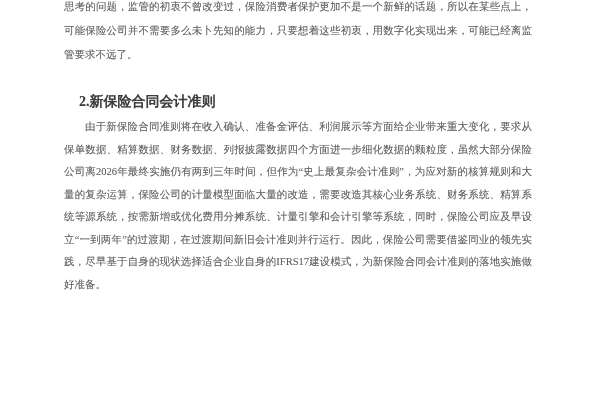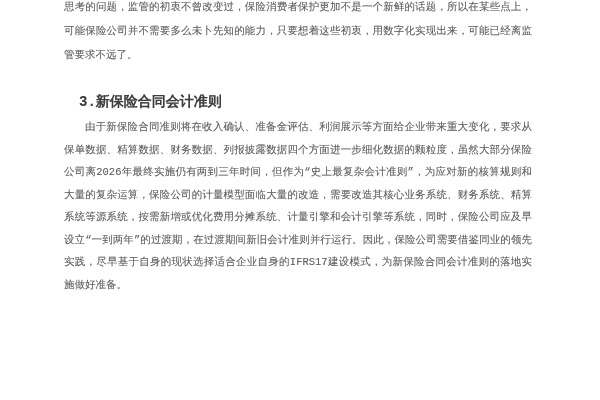--- a/index.html
+++ b/index.html
@@ -6,21 +6,21 @@
     margin: 0;
     padding: 0;
     background: #ffffff;
   }
   .page {
     position: relative;
     width: 600px;
     height: 400px;
     background: #ffffff;
     overflow: hidden;
-    font-family: Liberation Mono, monospace;
+    font-family: Liberation Serif, serif;
   }
   .content {
     margin-left: 64px;
     margin-right: 68px; 
   }
   .body-text {
     font-size: 10.5px;
     line-height: 23.2px;
     color: #5f5f5f;
     text-align: justify;
@@ -52,18 +52,18 @@
     text-indent: 2em;
   }
 </style>
 </head>
 <body>
 
 <div class="page">
   <div class="content">
     <p class="body-text continuation">思考的问题，监管的初衷不曾改变过，保险消费者保护更加不是一个新鲜的话题，所以在某些点上，可能保险公司并不需要多么未卜先知的能力，只要想着这些初衷，用数字化实现出来，可能已经离监管要求不远了。</p>
 
-    <h3 class="section-heading">3.新保险合同会计准则</h3>
+    <h3 class="section-heading">2.新保险合同会计准则</h3>
 
 
     <p class="body-text para-2">由于新保险合同准则将在收入确认、准备金评估、利润展示等方面给企业带来重大变化，要求从保单数据、精算数据、财务数据、列报披露数据四个方面进一步细化数据的颗粒度，虽然大部分保险公司离2026年最终实施仍有两到三年时间，但作为“史上最复杂会计准则”，为应对新的核算规则和大量的复杂运算，保险公司的计量模型面临大量的改造，需要改造其核心业务系统、财务系统、精算系统等源系统，按需新增或优化费用分摊系统、计量引擎和会计引擎等系统，同时，保险公司应及早设立“一到两年”的过渡期，在过渡期间新旧会计准则并行运行。因此，保险公司需要借鉴同业的领先实践，尽早基于自身的现状选择适合企业自身的IFRS17建设模式，为新保险合同会计准则的落地实施做好准备。</p>
   </div>
 </div>
 
 </body></html>

